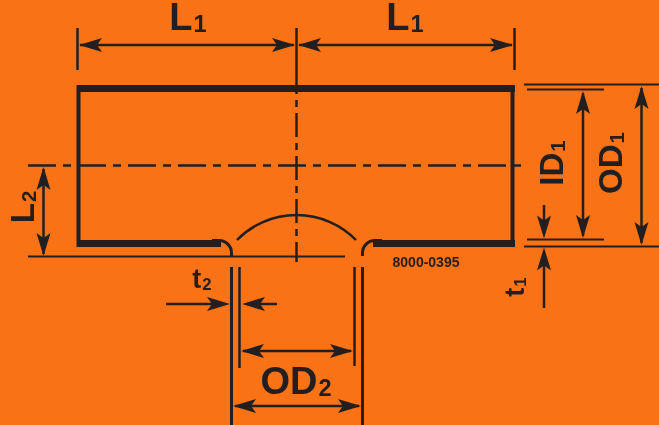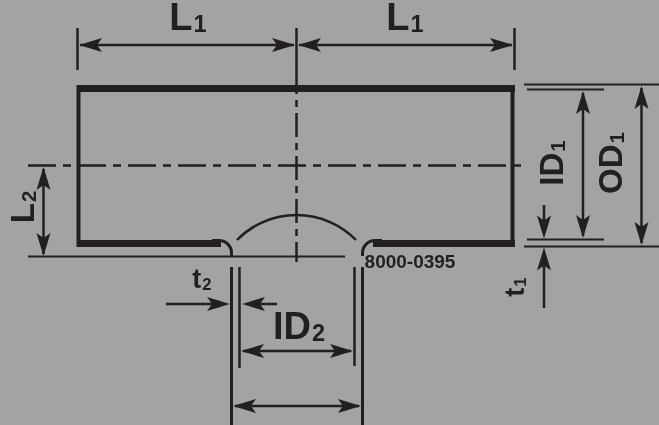--- a/index.html
+++ b/index.html
@@ -1,19 +1,19 @@
 <!DOCTYPE html>
 <html><head>
 <meta charset="utf-8">
 <style>
   html,body{margin:0;padding:0;background:#fff;}
   #canvas{
     position:relative;
     width:659px;height:425px;
-    background:#a3a3a3;
+    background:#f97316;
     overflow:hidden;
     font-family:"Liberation Sans", sans-serif;
   }
   #drawing-svg{position:absolute;left:0;top:0;}
   .dim-label{
     position:absolute;
     transform:translate(-50%,-50%);
     font-weight:bold;
     font-size:38px;
     color:#231f20;
@@ -21,23 +21,24 @@
     line-height:1;
   }
   .dim-label.rot{transform:translate(-50%,-50%) rotate(-90deg);}
   .dim-label.side{font-size:33px;}
   .dim-label.small{font-size:27px;}
   .dim-label .sub{font-size:0.62em;position:relative;top:0.10em;margin-left:1px;}
   .part-number{
     position:absolute;
     transform:translate(-50%,-50%);
     font-weight:bold;
-    font-size:19px;
+    font-size:14px;
     color:#231f20;
     white-space:nowrap;
+    margin-left:16px;
   }
 </style>
 </head>
 <body>
 
 <div id="canvas">
 
   <svg id="drawing-svg" width="659" height="425" viewBox="0 0 659 425">
     <g stroke="#231f20" fill="none">
 
@@ -152,18 +153,18 @@
   <div class="dim-label rot side" style="left:22px;top:207px"><span class="main">L</span><span class="sub">2</span></div>
 
   <div class="dim-label rot side" style="left:551px;top:163px"><span class="main">ID</span><span class="sub">1</span></div>
 
   <div class="dim-label rot side" style="left:610px;top:163px"><span class="main">OD</span><span class="sub">1</span></div>
 
   <div class="dim-label rot small" style="left:515px;top:287px"><span class="main">t</span><span class="sub">1</span></div>
 
   <div class="dim-label small" style="left:202px;top:279px"><span class="main">t</span><span class="sub">2</span></div>
 
-  <div class="dim-label" style="left:299px;top:326px"><span class="main">ID</span><span class="sub">2</span></div>
 
+  <div class="dim-label" style="left:296px;top:381px"><span class="main">OD</span><span class="sub">2</span></div>
 
   <div class="part-number" style="left:410px;top:262px">8000-0395</div>
 
 </div>
 
 </body></html>

